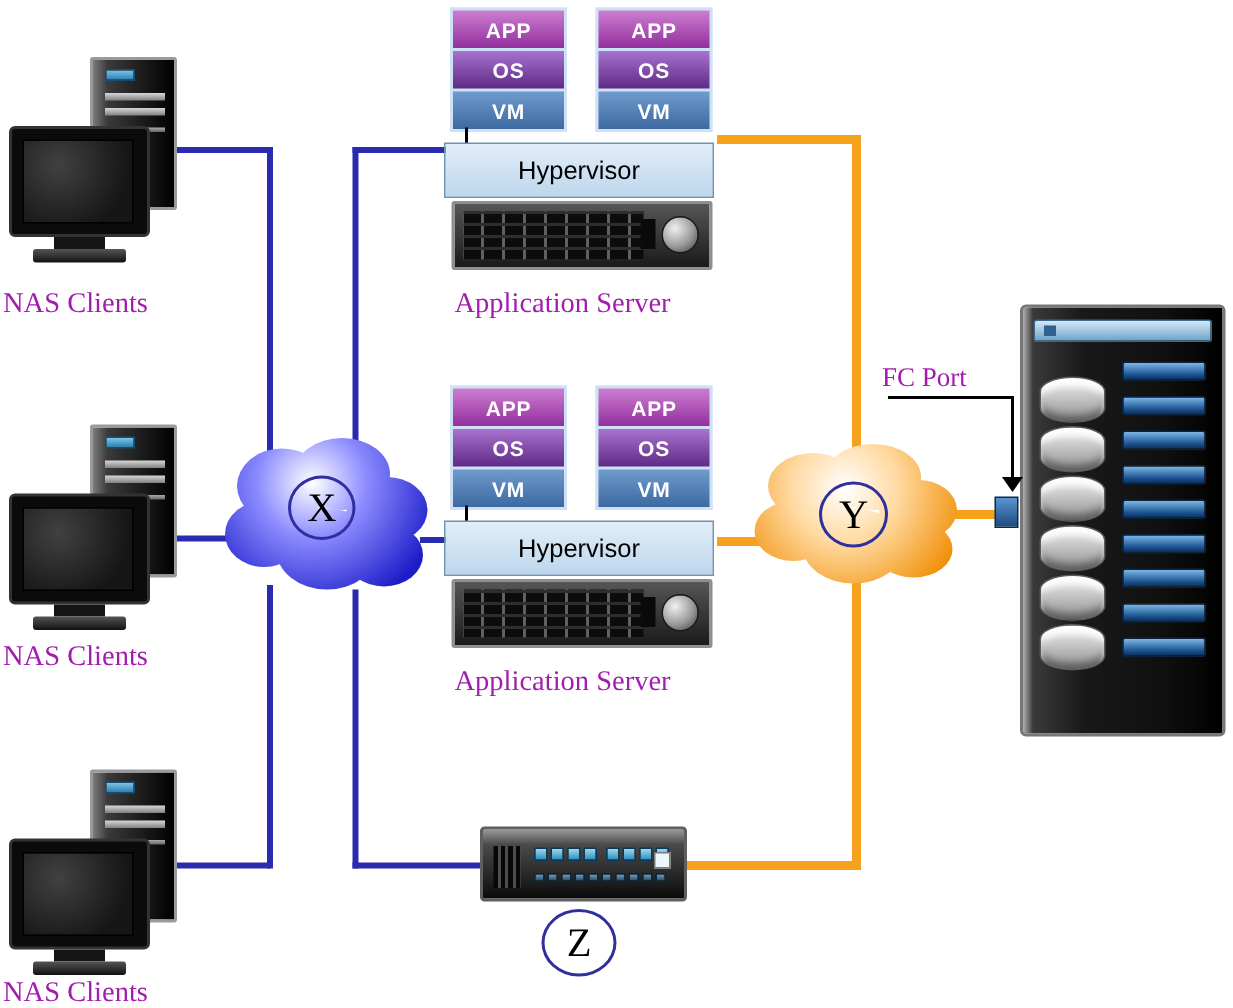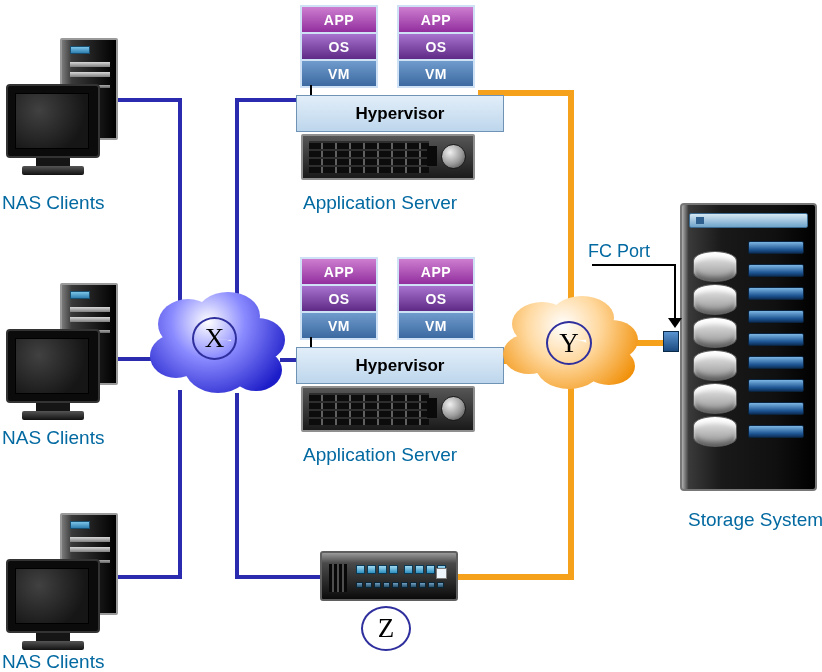--- a/index.html
+++ b/index.html
@@ -1,39 +1,39 @@
 <!DOCTYPE html>
 <html><head>
 <meta charset="utf-8">
 <style>
   *{margin:0;padding:0;box-sizing:border-box;}
   body{background:#fff;}
   .canvas{position:relative;width:822px;height:672px;background:#fff;overflow:hidden;font-family:"Liberation Sans",sans-serif;}
   .line{position:absolute;z-index:1;}
   .blue{background:#2b2bb0;}
   .orange{background:#F5A11C;}
-  .label{position:absolute;font-family:Liberation Sans, sans-serif;font-size:19px;color:#0369a1;z-index:7;white-space:nowrap;}
+  .label{position:absolute;font-family:Liberation Serif, serif;font-size:19px;color:#a21caf;z-index:7;white-space:nowrap;}
   
   .nas{position:absolute;width:112px;height:140px;z-index:2;}
   .tower{position:absolute;right:0;top:0;width:58px;height:102px;background:linear-gradient(90deg,#7a7a7a,#3a3a3a 18%,#151515 70%,#000);border:2px solid #9a9a9a;border-radius:2px;}
   .power{position:absolute;left:8px;top:6px;width:20px;height:8px;background:linear-gradient(#7cc4e8,#2e7fb0);border:1px solid #174e70;}
   .bay{position:absolute;left:8px;width:40px;height:5px;background:linear-gradient(#d8d8d8,#808080);}
   .bay.thin{height:3px;background:linear-gradient(#aaa,#666);}
   .monitor{position:absolute;left:0;top:46px;width:94px;height:74px;background:#0b0b0b;border:2px solid #333;border-radius:4px;padding:7px 9px 7px 7px;z-index:2;}
   .screen{width:100%;height:100%;background:radial-gradient(circle at 32% 30%,#414141,#161616 75%);border:1px solid #000;}
   .stand{position:absolute;left:30px;top:120px;width:34px;height:8px;background:#151515;}
   .base{position:absolute;left:16px;top:128px;width:62px;height:9px;background:linear-gradient(#555,#111);border-radius:2px;}
   
   .srv{position:absolute;width:184px;height:176px;z-index:2;}
   .vmstack{position:absolute;width:78px;height:83px;border:2px solid #cfe2f5;background:#cfe2f5;}
   .sec{height:25px;margin-bottom:2px;display:flex;align-items:center;justify-content:center;color:#fff;font-weight:bold;font-size:14px;letter-spacing:.5px;}
   .sec.app{background:linear-gradient(180deg,#cd7ed0,#922f9e);}
   .sec.os{background:linear-gradient(180deg,#a873ce,#5e2a86);}
   .sec.vm{background:linear-gradient(180deg,#6f9bcd,#3c69a0);margin-bottom:15px;}
-  .hyper{position:absolute;left:0;width:208px;height:37px;background:linear-gradient(180deg,#e2eef9,#bdd6ec);border:1px solid #6f93b5;display:flex;align-items:center;justify-content:center;font-weight:bold;font-size:17px;color:#000;}
+  .hyper{position:absolute;left:0;width:180px;height:37px;background:linear-gradient(180deg,#e2eef9,#bdd6ec);border:1px solid #6f93b5;display:flex;align-items:center;justify-content:center;font-weight:normal;font-size:17px;color:#000;}
   .chassis{position:absolute;left:5px;top:129px;width:174px;height:46px;background:linear-gradient(180deg,#565656,#1a1a1a);border:2px solid #8f8f8f;border-radius:2px;}
   .vents{position:absolute;left:6px;top:5px;width:120px;bottom:5px;background:repeating-linear-gradient(90deg,#0c0c0c 0 12px,#606060 12px 14px);}
   .vents:after{content:"";position:absolute;inset:0;background:repeating-linear-gradient(0deg,transparent 0 6px,#2e2e2e 6px 8px);}
   .knobslot{position:absolute;right:36px;top:10px;width:10px;height:20px;background:#0a0a0a;}
   .knob{position:absolute;right:7px;top:8px;width:25px;height:25px;border-radius:50%;background:radial-gradient(circle at 35% 32%,#f0f0f0,#9a9a9a 55%,#3a3a3a);border:1px solid #1a1a1a;}
   .stub{position:absolute;left:14px;top:80px;width:2px;height:11px;background:#000;}
   
   .cloud{position:absolute;z-index:4;}
   .node-circle{position:absolute;border:2px solid #2f2f9e;border-radius:50%;display:flex;align-items:center;justify-content:center;font-family:"Liberation Serif",serif;font-size:27px;color:#000;z-index:6;background:transparent;}
   
@@ -251,21 +251,20 @@
       <div class="slot"></div>
       <div class="slot"></div>
       <div class="slot"></div>
       <div class="slot"></div>
       <div class="slot"></div>
       <div class="slot"></div>
       <div class="slot"></div>
       <div class="slot"></div>
     </div>
   </div>
-  <div class="label" style="left:688px;top:509px">Storage System</div>
 
   <div class="fcport" style="left:663px;top:331px"></div>
   <div class="label" style="left:588px;top:241px;font-size:18px">FC Port</div>
   <div class="arrow" style="left:592px;top:264px;width:84px;height:2px"></div>
   <div class="arrow" style="left:674px;top:264px;width:2px;height:55px"></div>
   <div class="arrow-head" style="left:668px;top:318px"></div>
 
 </div>
 
 </body></html>

